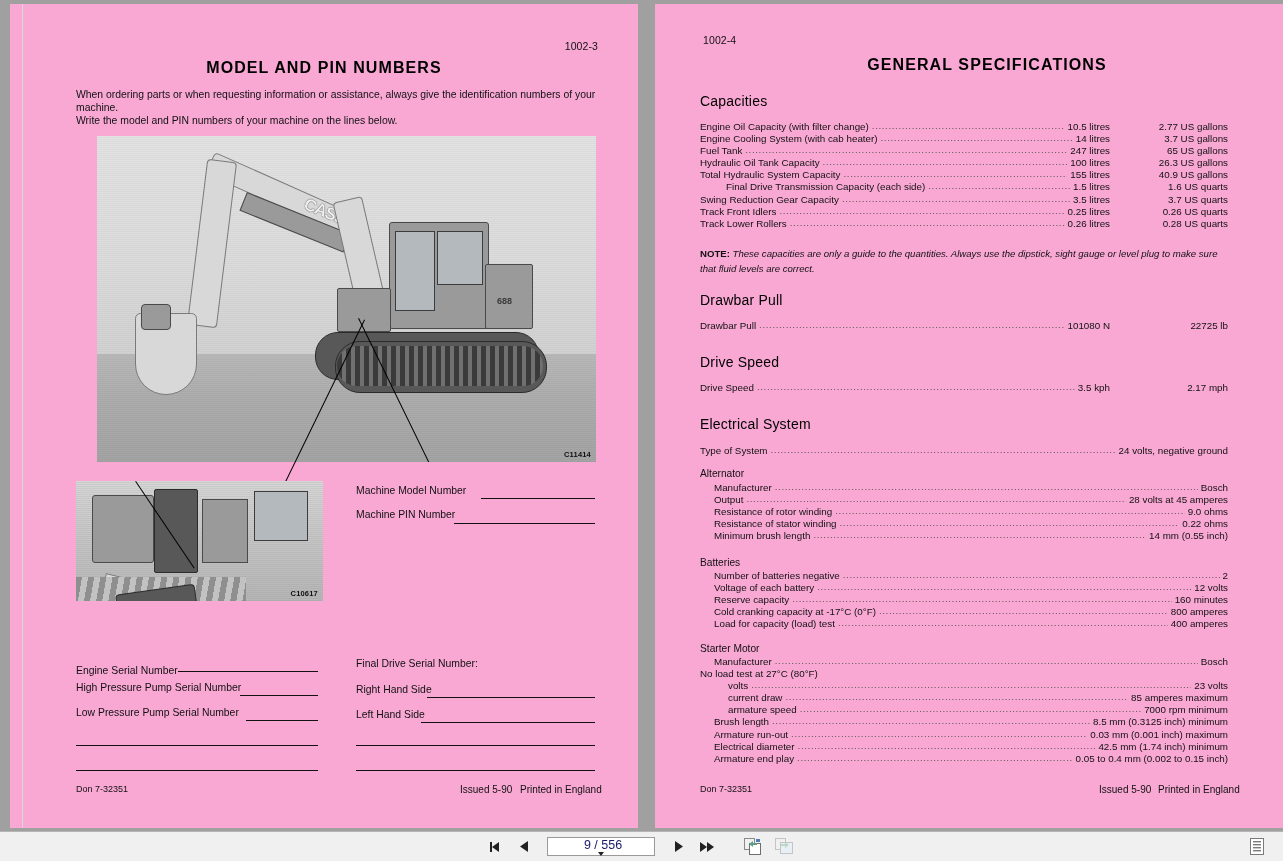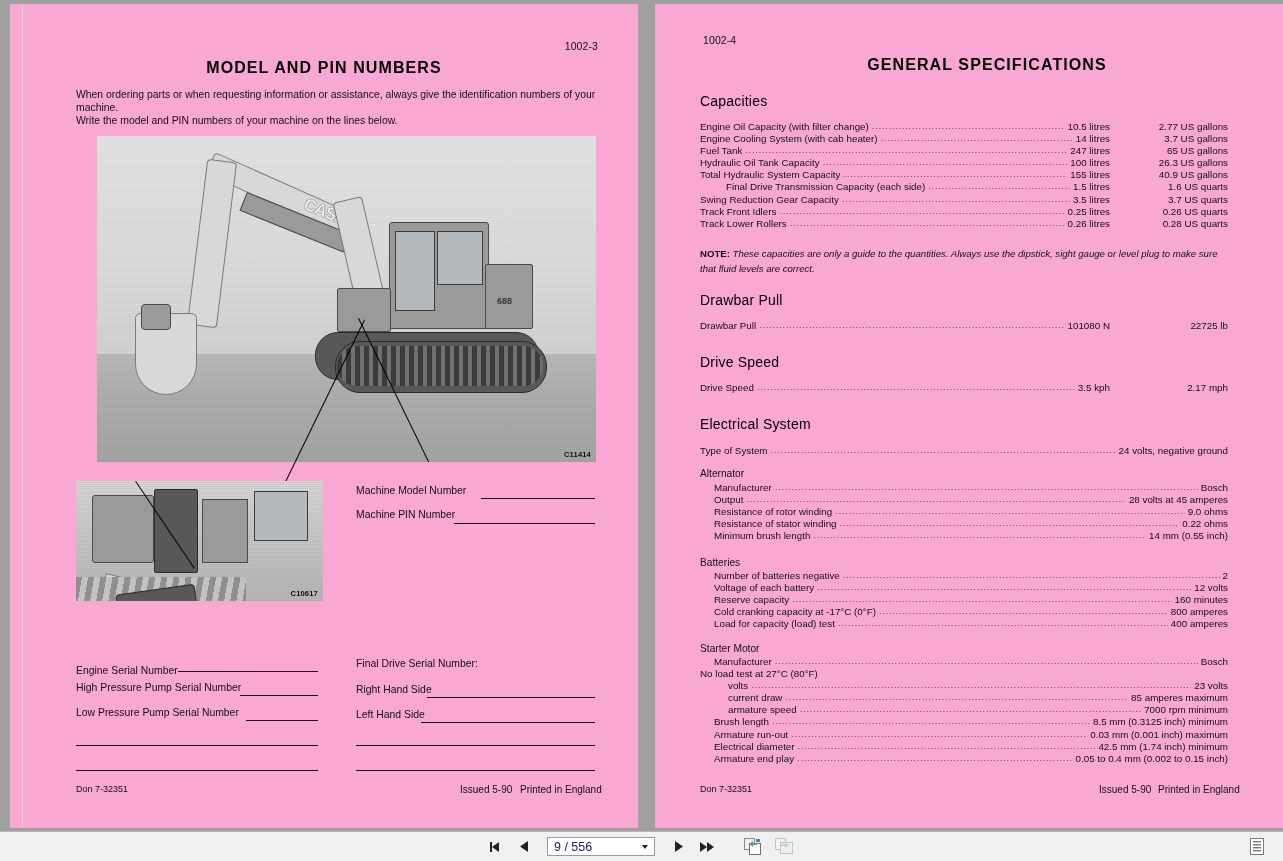--- a/index.html
+++ b/index.html
@@ -217,20 +217,21 @@
   .page-box {
     width: 108px;
     height: 19px;
     background: #fff;
     border: 1px solid #9a9a9a;
     display: flex;
     align-items: center;
     box-sizing: border-box;
     padding: 0 2px 0 6px;
     margin: 0 5px;
+    flex-direction: column;
   }
   .page-box .val {
     flex: 1 1 auto;
     font-size: 12.5px;
     color: #1a1a6e;
     font-family: "Liberation Sans", sans-serif;
   }
   .caret {
     width: 0; height: 0;
     border-left: 3.5px solid transparent;

